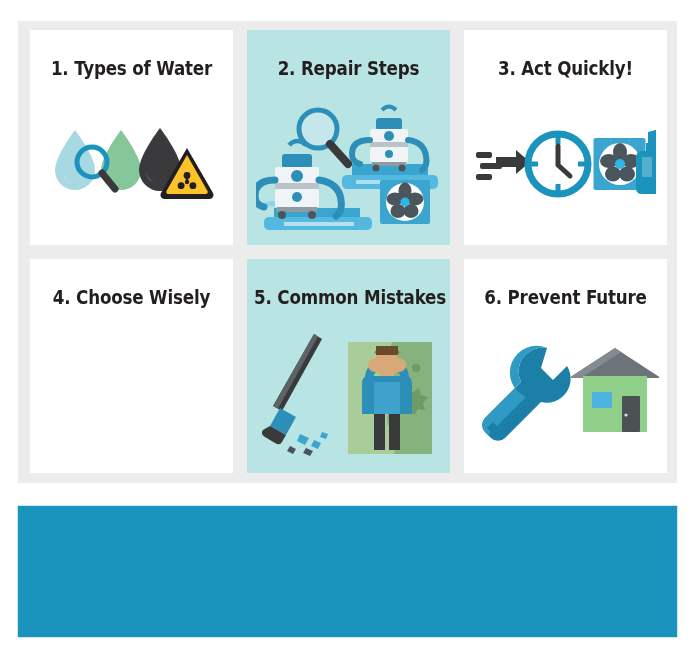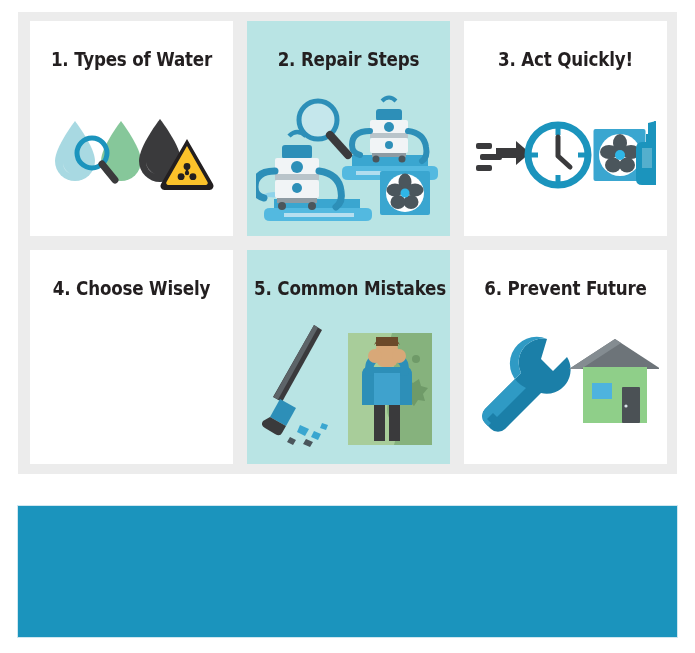--- a/index.html
+++ b/index.html
@@ -12,21 +12,21 @@
     height: 653px;
     overflow: hidden;
     font-family: "Liberation Sans", sans-serif;
     -webkit-font-smoothing: antialiased;
   }
 
   
   #grid-panel {
     position: absolute;
     left: 18px;
-    top: 12px;
+    top: 21px;
     width: 659px;
     height: 462px;
     background: #ececec;
     box-sizing: border-box;
     display: grid;
     grid-template-columns: 1fr 1fr 1fr;
     grid-template-rows: 1fr 1fr;
     gap: 14px;
     padding: 9px 10px 10px 12px;
   }

